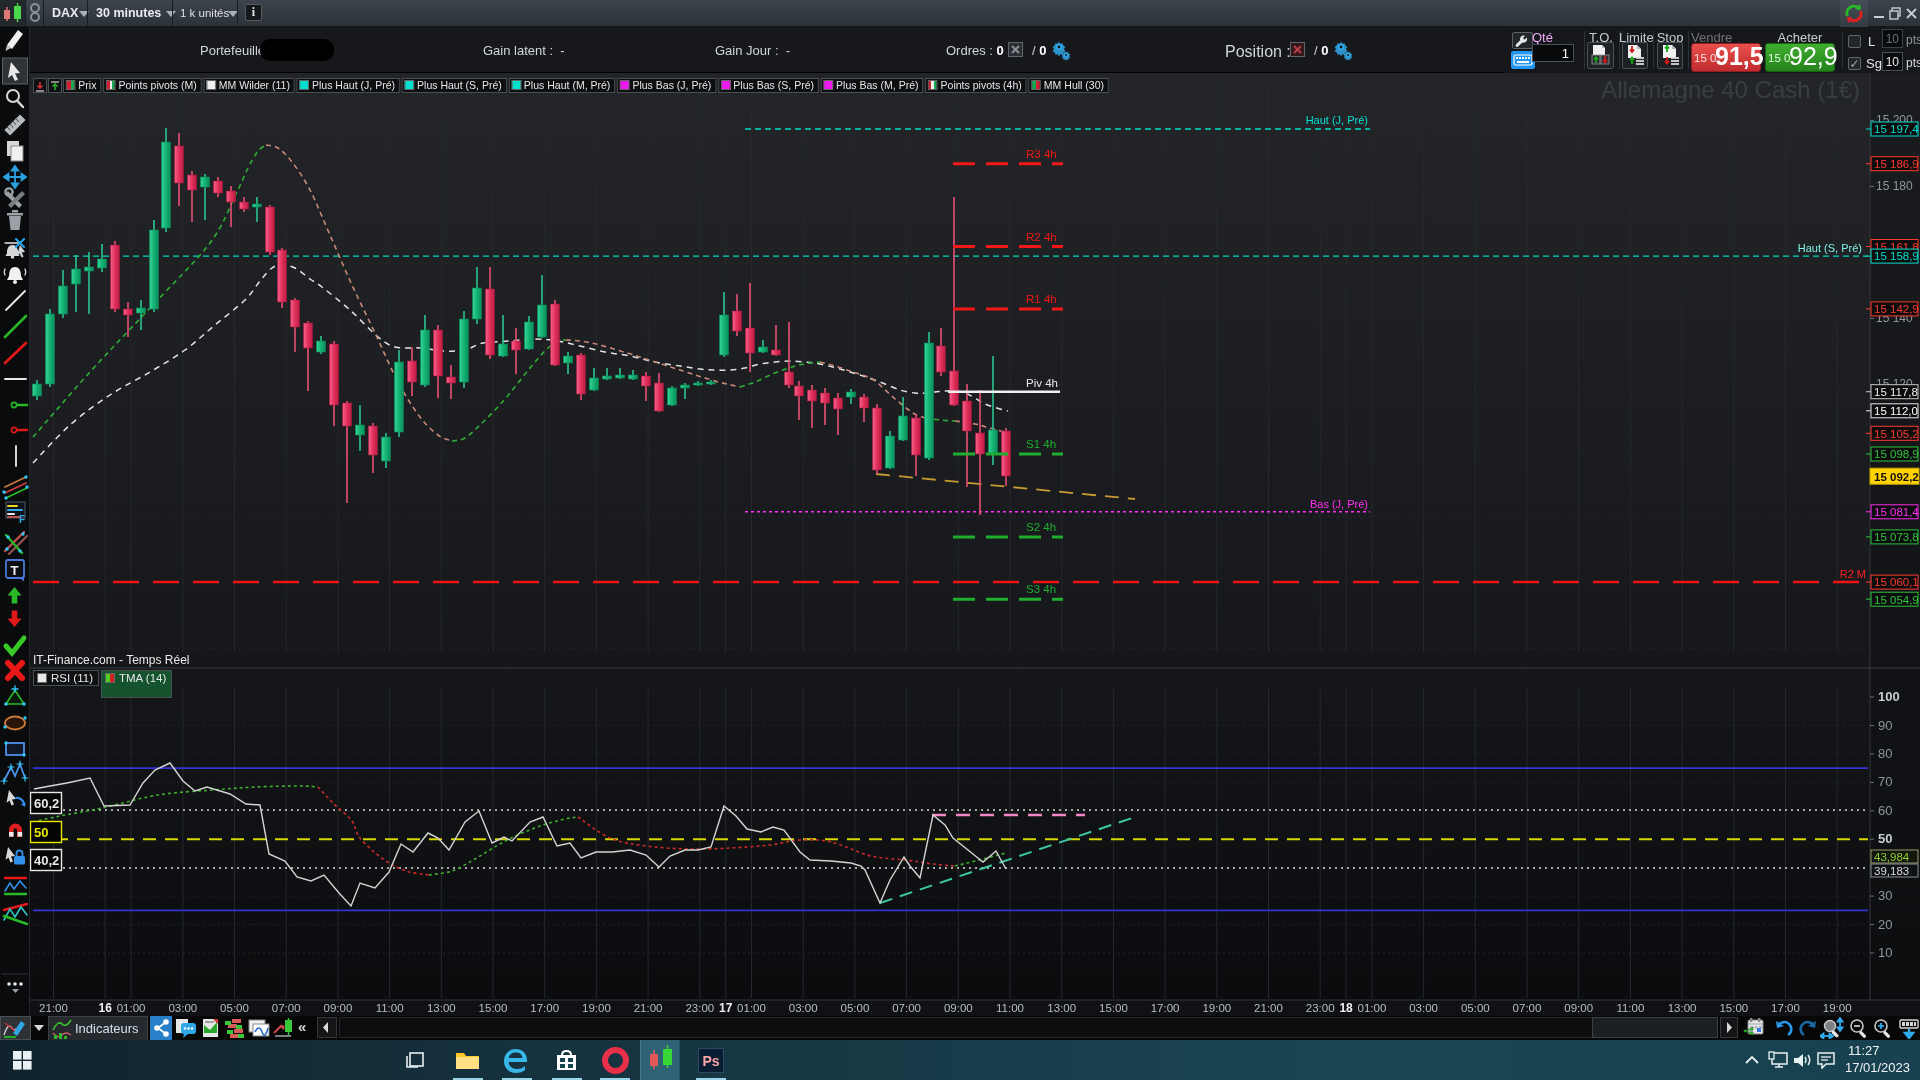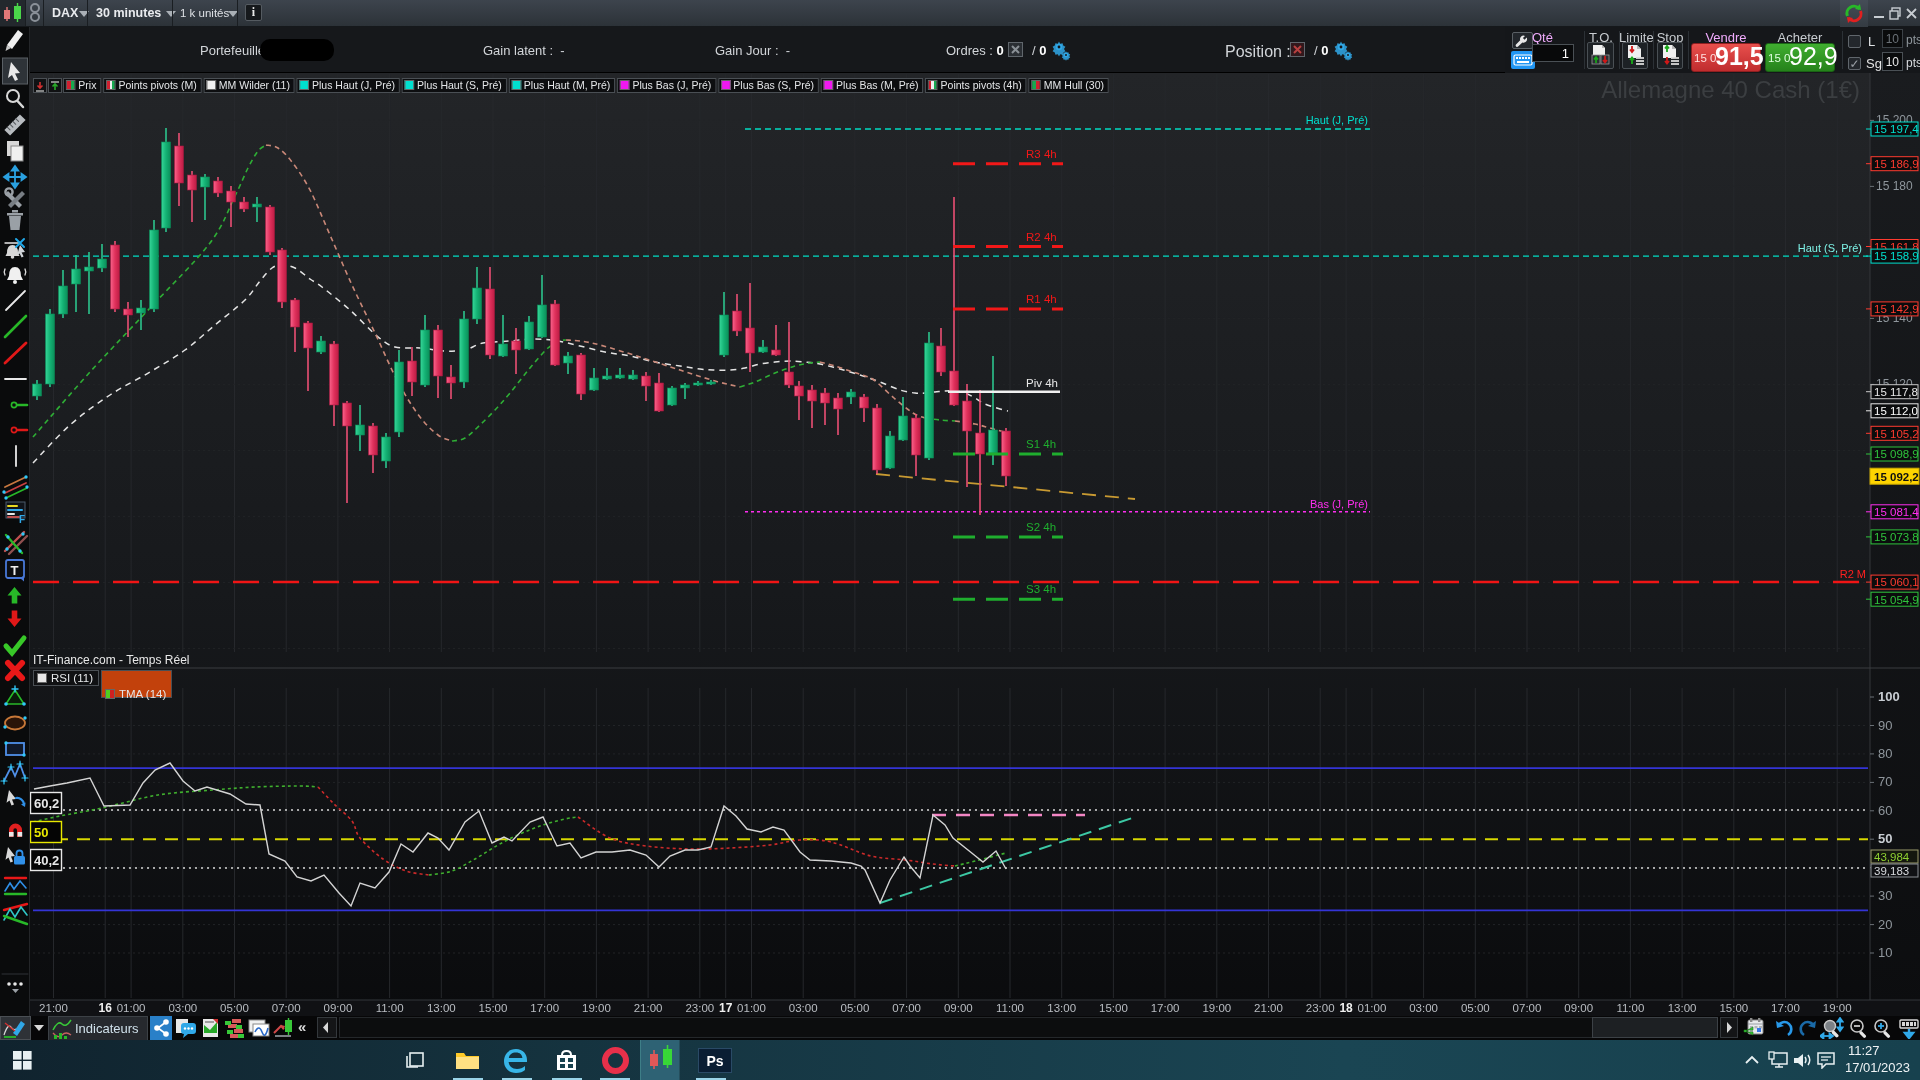--- a/index.html
+++ b/index.html
@@ -418,21 +418,21 @@
           <path d="M14 2v4h4z" fill="#b8b8b8"></path>
           <path d="M9 9V3M7 5.5l2-2.5 2 2.5" stroke="#18a818" stroke-width="1.8" fill="none"></path>
           <path d="M9 14v7M7 18l2 2.5 2-2.5" stroke="#d01818" stroke-width="1.8" fill="none"></path>
           <g stroke="#d8d8d8" stroke-width="1.8">
             <line x1="13" y1="15" x2="21" y2="15"></line>
             <line x1="13" y1="18" x2="21" y2="18"></line>
             <line x1="13" y1="21" x2="21" y2="21"></line>
           </g>
         </svg></div>
     <div class="abs" style="left:183px;top:4px;width:1px;height:38px;background:#2c3136"></div>
-    <div class="abs" style="left:186px;top:3px;width:70px;color:#f0abfc;font-size:13px;text-align:center">Vendre</div>
+    <div class="abs" style="left:186px;top:3px;width:70px;color:#737373;font-size:13px;text-align:left">Vendre</div>
     <div class="abs" style="left:186px;top:16px;width:70px;height:29px;background:linear-gradient(#e8504d,#c02c2e);border-radius:3px;border:1px solid #8f1f20"></div>
     <div class="abs" style="left:189px;top:25px;color:#ffe0e0;font-size:11.5px">15 0</div>
     <div class="abs" style="left:210px;top:15px;color:#fff;font-size:25px;font-weight:bold">91,5</div>
     <div class="abs" style="left:260px;top:3px;width:70px;color:#c8ccd0;font-size:13px;text-align:center">Acheter</div>
     <div class="abs" style="left:260px;top:16px;width:70px;height:29px;background:linear-gradient(#40ae30,#25821b);border-radius:3px;border:1px solid #1a6414"></div>
     <div class="abs" style="left:263px;top:25px;color:#e0ffe0;font-size:11.5px">15 0</div>
     <div class="abs" style="left:284px;top:15px;color:#fff;font-size:25px;font-weight:normal">92,9</div>
     <div class="abs" style="left:337px;top:4px;width:1px;height:38px;background:#2c3136"></div>
     <div class="abs" style="left:343px;top:8px;width:13px;height:13px;background:#23272c;border:1px solid #60666c;border-radius:2px"></div>
     <div class="abs" style="left:363px;top:7px;color:#e0e3e6;font-size:13px">L</div>
@@ -464,21 +464,21 @@
     <div style="height:15px;background:#0d0e10;border:1px solid #4a4f54;color:#e4e6e8;font-size:11px;line-height:13px;padding:0 4px 0 2px;margin-right:2px;white-space:nowrap"><span style="display:inline-block;width:10px;height:10px;border:1px solid #666;vertical-align:-1px;margin-right:3px;background:#00e0cf"></span>Plus Haut (M, Pré)</div>
     <div style="height:15px;background:#0d0e10;border:1px solid #4a4f54;color:#e4e6e8;font-size:11px;line-height:13px;padding:0 4px 0 2px;margin-right:2px;white-space:nowrap"><span style="display:inline-block;width:10px;height:10px;border:1px solid #666;vertical-align:-1px;margin-right:3px;background:#f018f0"></span>Plus Bas (J, Pré)</div>
     <div style="height:15px;background:#0d0e10;border:1px solid #4a4f54;color:#e4e6e8;font-size:11px;line-height:13px;padding:0 4px 0 2px;margin-right:2px;white-space:nowrap"><span style="display:inline-block;width:10px;height:10px;border:1px solid #666;vertical-align:-1px;margin-right:3px;background:#f018f0"></span>Plus Bas (S, Pré)</div>
     <div style="height:15px;background:#0d0e10;border:1px solid #4a4f54;color:#e4e6e8;font-size:11px;line-height:13px;padding:0 4px 0 2px;margin-right:2px;white-space:nowrap"><span style="display:inline-block;width:10px;height:10px;border:1px solid #666;vertical-align:-1px;margin-right:3px;background:#f018f0"></span>Plus Bas (M, Pré)</div>
     <div style="height:15px;background:#0d0e10;border:1px solid #4a4f54;color:#e4e6e8;font-size:11px;line-height:13px;padding:0 4px 0 2px;margin-right:2px;white-space:nowrap"><span style="display:inline-block;width:10px;height:10px;border:1px solid #666;vertical-align:-1px;margin-right:3px;background:linear-gradient(90deg,#d02030 33%,#f0f0f0 33%,#f0f0f0 67%,#18a850 67%)"></span>Points pivots (4h)</div>
     <div style="height:15px;background:#0d0e10;border:1px solid #4a4f54;color:#e4e6e8;font-size:11px;line-height:13px;padding:0 4px 0 2px;margin-right:2px;white-space:nowrap"><span style="display:inline-block;width:10px;height:10px;border:1px solid #666;vertical-align:-1px;margin-right:3px;background:linear-gradient(90deg,#18a850 50%,#d02030 50%)"></span>MM Hull (30)</div>
   </div>
 
 <div class="abs" style="left:33px;top:670px;display:flex">
   <div style="height:16px;background:#101113;border:1px solid #4a4f54;color:#e4e6e8;font-size:11.5px;line-height:14px;padding:0 5px 0 3px;margin-right:2px;white-space:nowrap"><span style="display:inline-block;width:10px;height:10px;background:#e8e8e8;border:1px solid #666;vertical-align:-1px;margin-right:4px"></span>RSI (11)</div>
-  <div style="height:28px;background:#c2410c;border:1px solid #4a4f54;color:#e4e6e8;font-size:11.5px;line-height:14px;padding:16px 5px 0 3px;white-space:nowrap"><span style="display:inline-block;width:10px;height:10px;background:linear-gradient(90deg,#50d020 50%,#d02020 50%);border:1px solid #666;vertical-align:-1px;margin-right:4px"></span>TMA (14)</div>
+  <div style="height:28px;background:#14532d;border:1px solid #4a4f54;color:#e4e6e8;font-size:11.5px;line-height:14px;padding:0 5px 0 3px;white-space:nowrap"><span style="display:inline-block;width:10px;height:10px;background:linear-gradient(90deg,#50d020 50%,#d02020 50%);border:1px solid #666;vertical-align:-1px;margin-right:4px"></span>TMA (14)</div>
 </div>
 
 <div class="abs" style="left:0;top:27px;width:30px;height:989px;background:#0a0b0c;border-right:1px solid #242629">
 <svg width="30" height="989" viewBox="0 100 30 989">
   <g stroke-linecap="round">
 
   <path d="M7 118l11-15 5 4-11 15z" fill="#f0f0f0"></path>
         <path d="M7 118l-1.5 6 5.5-3z" fill="#c8c8c8"></path>
 
   <rect x="2.5" y="131" width="25" height="26" fill="#2e3338" stroke="#5a6065"></rect>
@@ -838,21 +838,21 @@
 
   <div class="abs" style="left:640px;top:0;width:40px;height:40px;background:#2e6274;border-left:1px solid #3e7e87;border-right:1px solid #254e5c">
     <svg width="40" height="40">
         <rect x="9" y="14" width="8" height="12" fill="#e05858"></rect>
         <line x1="13" y1="10" x2="13" y2="29" stroke="#e05858" stroke-width="1.6"></line>
         <rect x="22" y="9" width="9" height="16" fill="#38d838"></rect>
         <line x1="26.5" y1="5" x2="26.5" y2="28" stroke="#38d838" stroke-width="1.6"></line>
       </svg>
   </div>
 
-  <div class="abs" style="left:698px;top:8px;width:34px;height:25px;background:#0a1e33;border:1px solid #2a4a66;color:#ffffff;font-size:14px;font-weight:bold;text-align:center;line-height:24px">Ps</div>
+  <div class="abs" style="left:698px;top:8px;width:26px;height:25px;background:#0a1e33;border:1px solid #2a4a66;color:#fca5a5;font-size:14px;font-weight:bold;text-align:center;line-height:24px">Ps</div>
   <div class="abs" style="left:696px;top:38px;width:30px;height:2px;background:#9ad4e8"></div>
 
   <svg class="abs" style="left:1744px;top:14px" width="16" height="12">
       <path d="M2 9l6-6 6 6" fill="none" stroke="#e8f0f2" stroke-width="1.8"></path>
     </svg>
   <svg class="abs" style="left:1767px;top:11px" width="22" height="18">
       <rect x="5" y="2" width="15" height="11" fill="none" stroke="#e8f0f2" stroke-width="1.5"></rect>
       <line x1="12" y1="13" x2="12" y2="16" stroke="#e8f0f2" stroke-width="1.5"></line>
       <line x1="8" y1="16" x2="16" y2="16" stroke="#e8f0f2" stroke-width="1.5"></line>
       <rect x="2" y="1" width="5" height="7" fill="#17424f" stroke="#e8f0f2" stroke-width="1.3"></rect>

